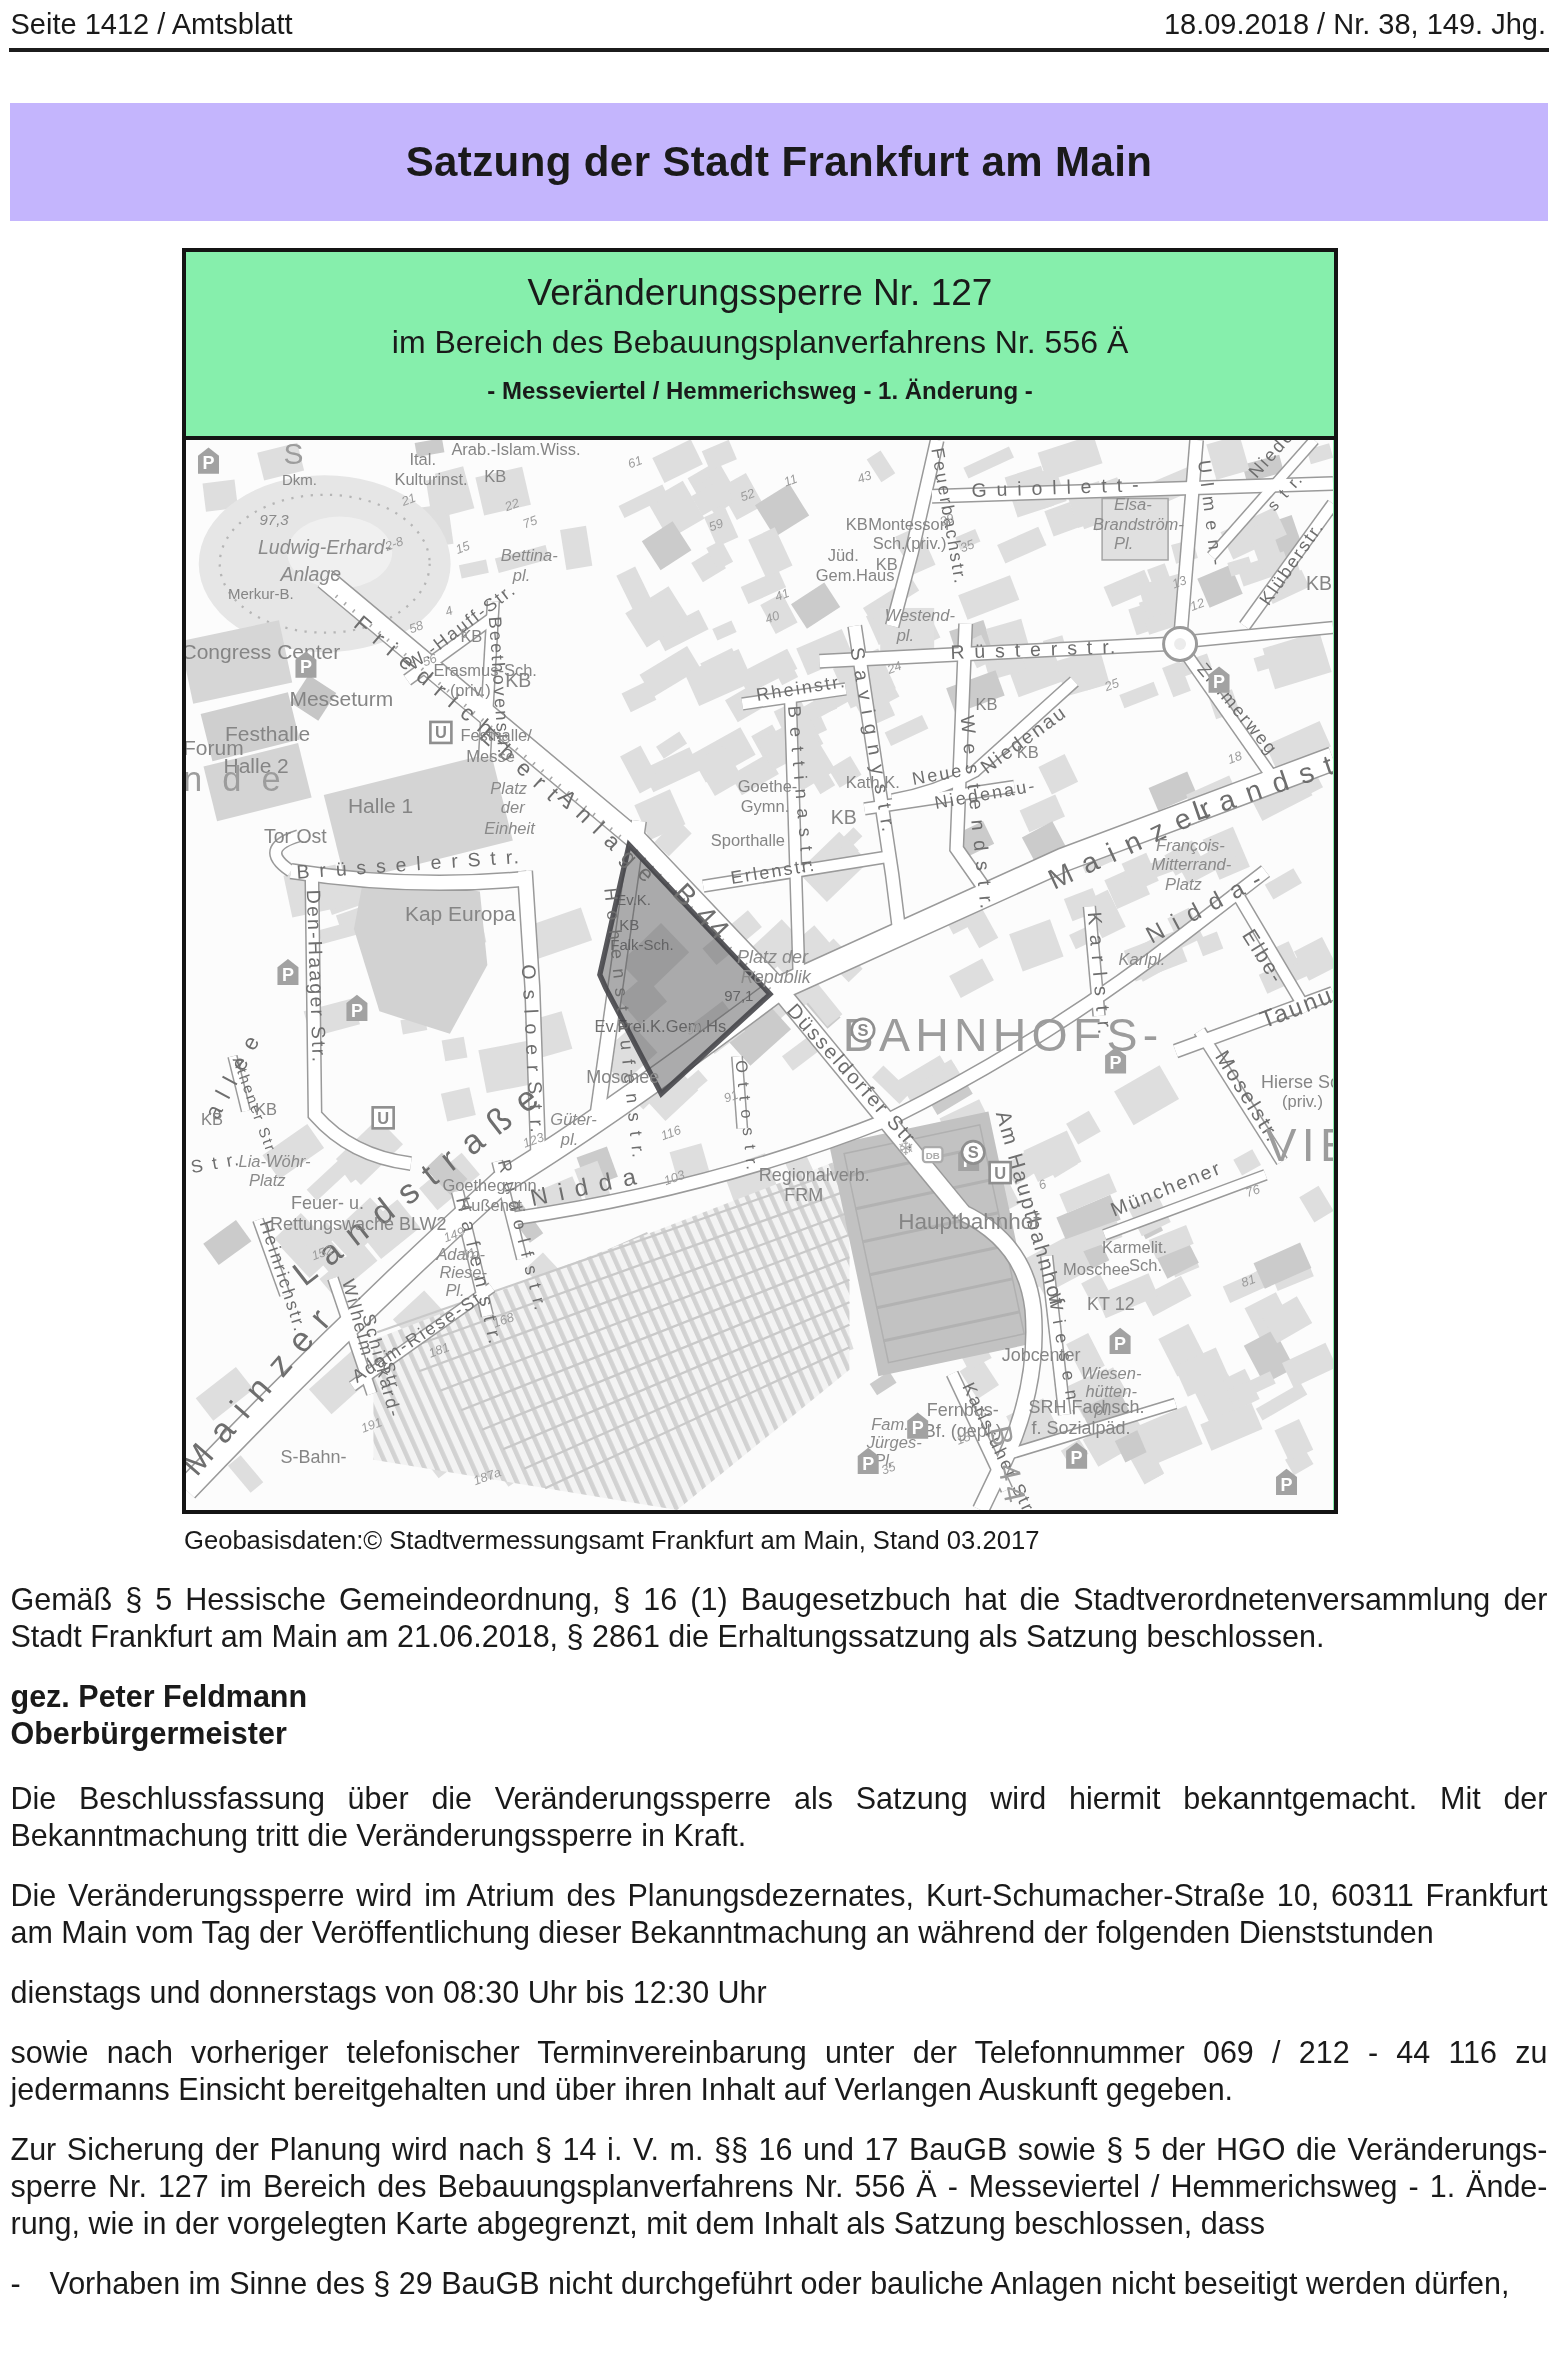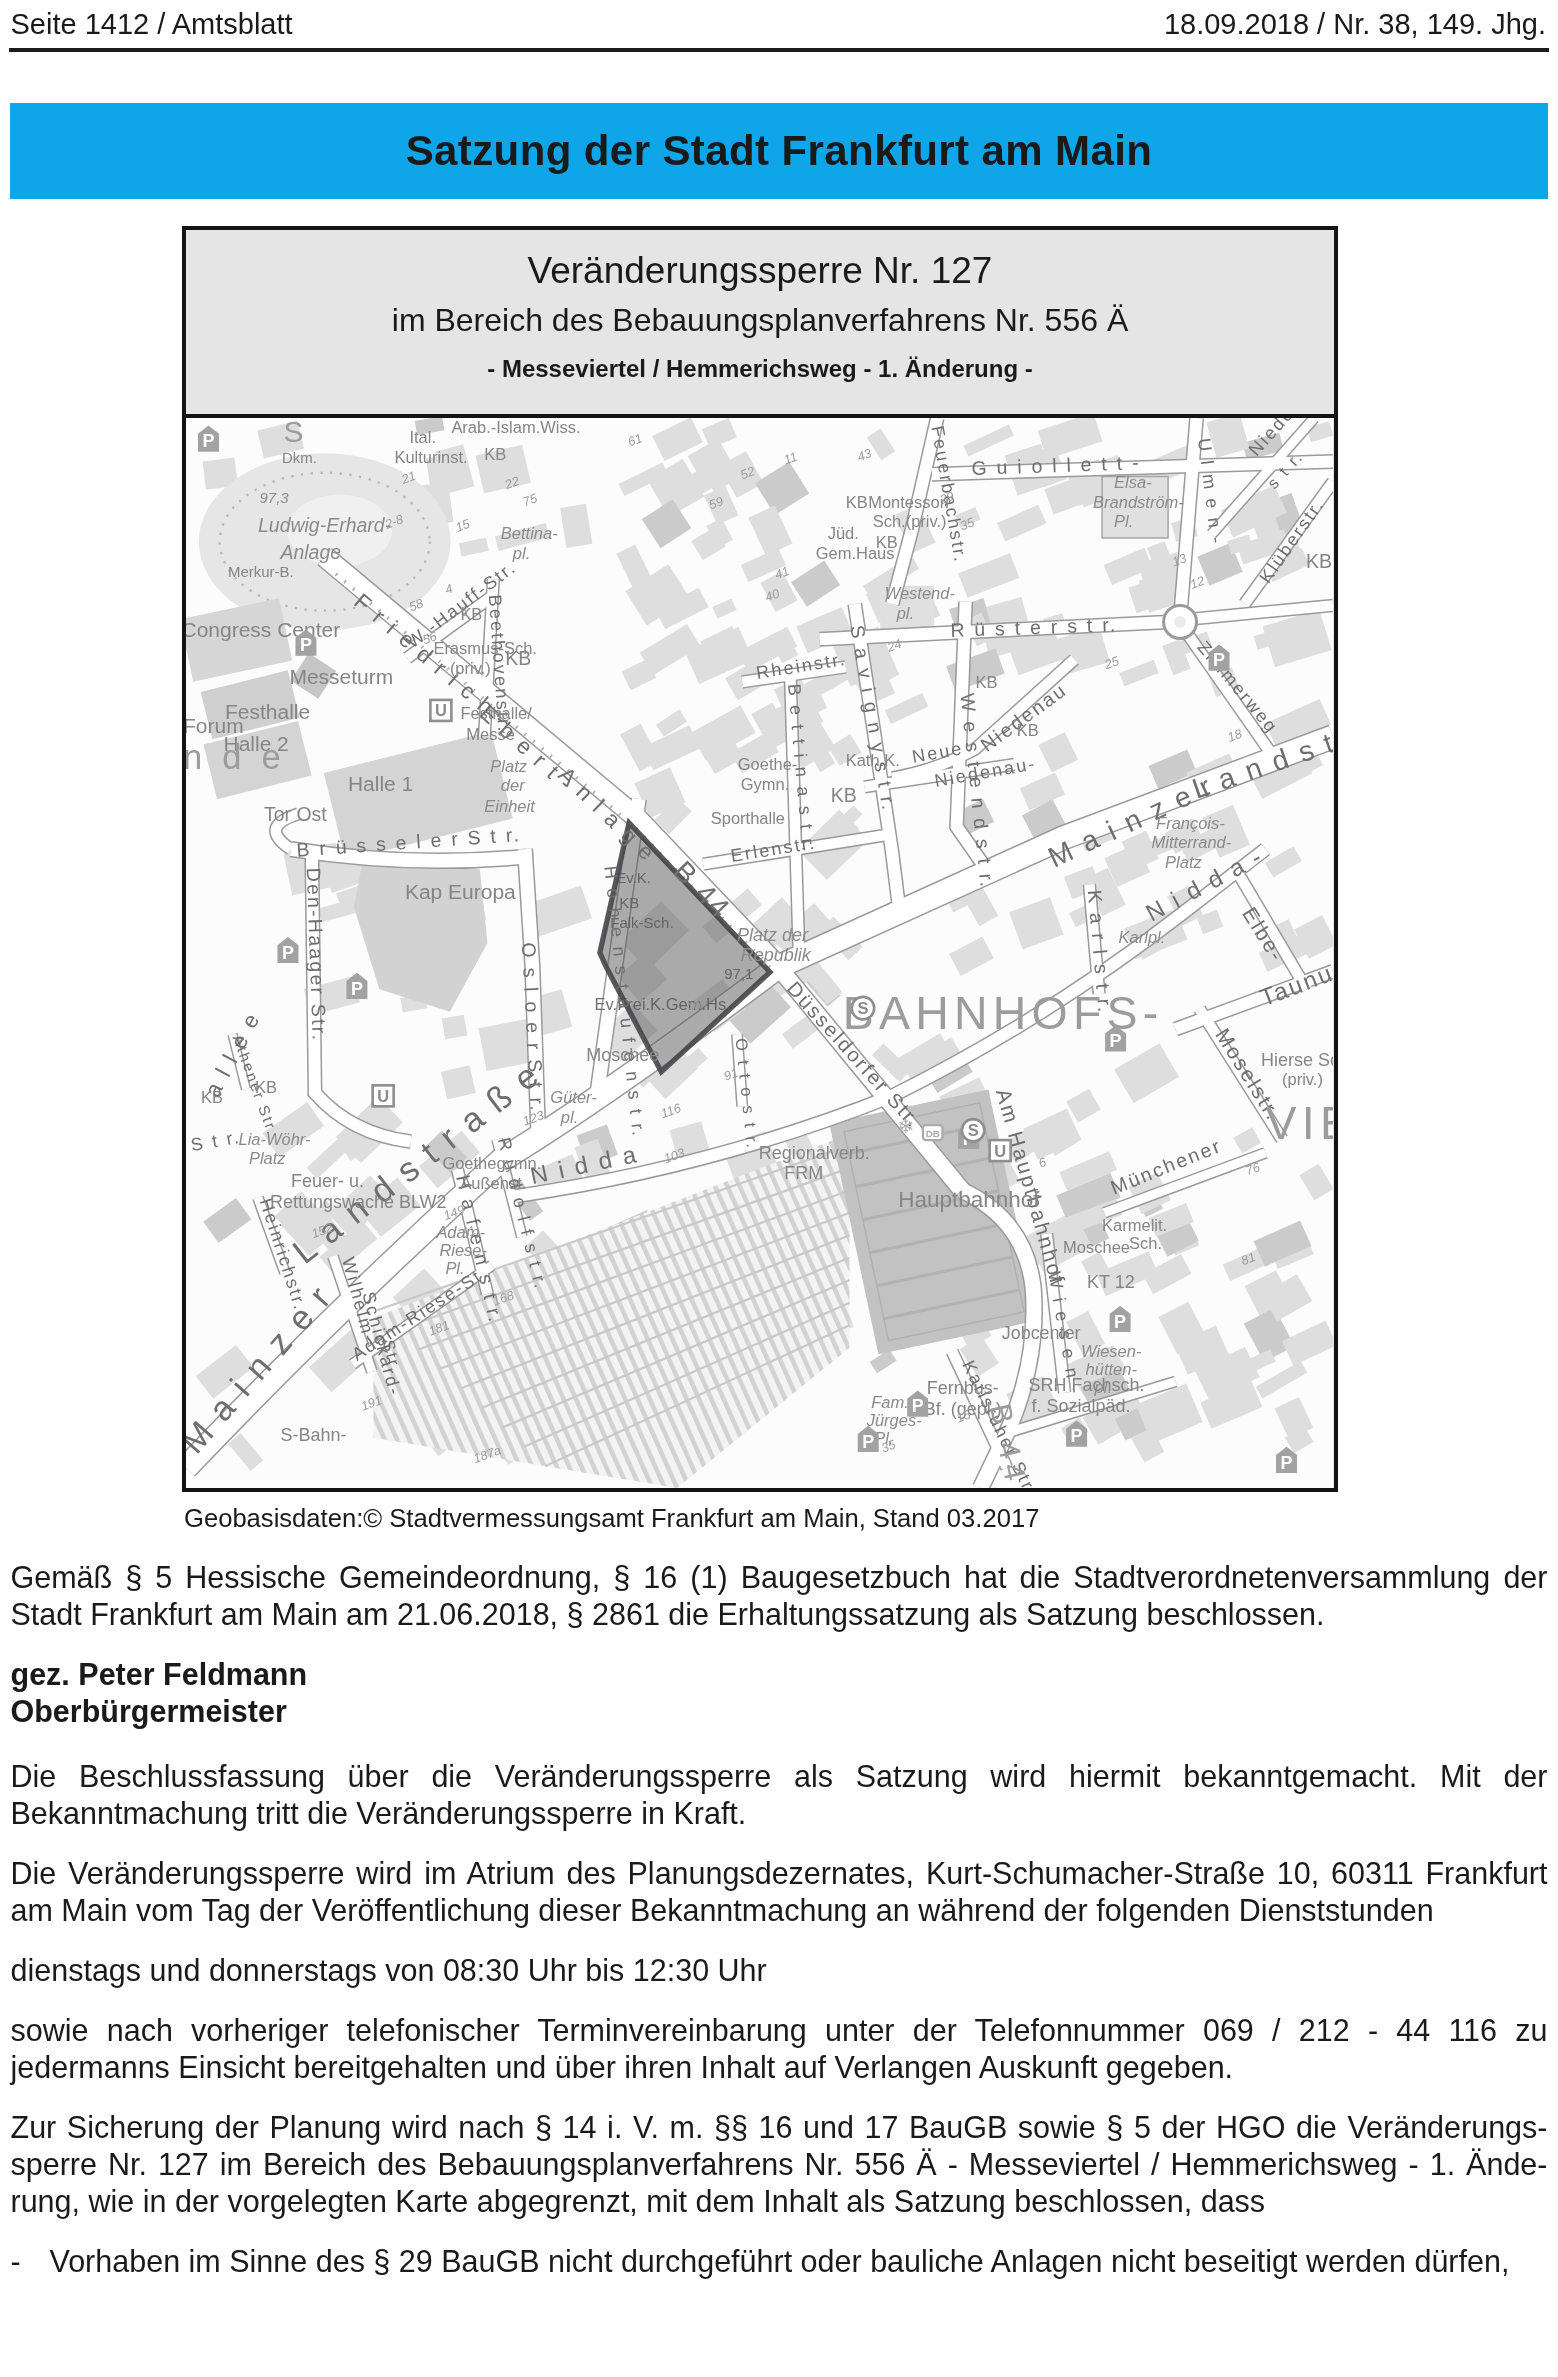--- a/index.html
+++ b/index.html
@@ -2,25 +2,25 @@
 <html lang="de" style="font-size:12px"><head>
 <meta charset="utf-8">
 <style>
   html,body{margin:0;padding:0;background:#fff;}
   .page{position:relative;width:1558px;height:2377px;background:#fff;overflow:hidden;
         font-family:"Liberation Sans","DejaVu Sans",sans-serif;color:#1a1a1a;}
   
   .hdr{display:flex;justify-content:space-between;padding:7.5px 12px 4.5px 10.5px;font-size:29px;}
   .hdr-rule{border-top:4.5px solid #1c1c1c;margin:3px 9px 0 9px;}
   
-  .title-bar{margin:51px 9.8px 0 9.8px;height:96px;background:#0ea5e9;
+  .title-bar{margin:51px 9.8px 0 9.8px;height:118px;background:#c4b5fd;
              display:flex;align-items:center;justify-content:center;}
   .title-bar span{font-size:42px;font-weight:bold;letter-spacing:0.4px;}
   
-  .map-frame{box-sizing:border-box;margin:27px 0 0 182px;width:1156px;border:4.5px solid #141414;background:#e5e5e5;}
+  .map-frame{box-sizing:border-box;margin:27px 0 0 182px;width:1156px;border:4.5px solid #141414;background:#86efac;}
   .map-heading{border-bottom:4.5px solid #141414;text-align:center;padding:12px 0 15px 0;}
   .mh1{font-size:37px;margin:7.5px 0 10.5px 0;}
   .mh2{font-size:32px;margin:0 0 9px 0;}
   .mh3{font-size:24px;margin:16px;font-weight:bold;}
   .map-wrap{display:block;line-height:0;}
   svg{display:block;}
   .map-caption{margin:12px 0 0 184px;font-size:25.6px;}
   
   .bodytxt{margin:25.6px 10.5px 0 10.5px;font-size:30.5px;line-height:37px;}
   .blk{margin:0 0 23px 0;}

